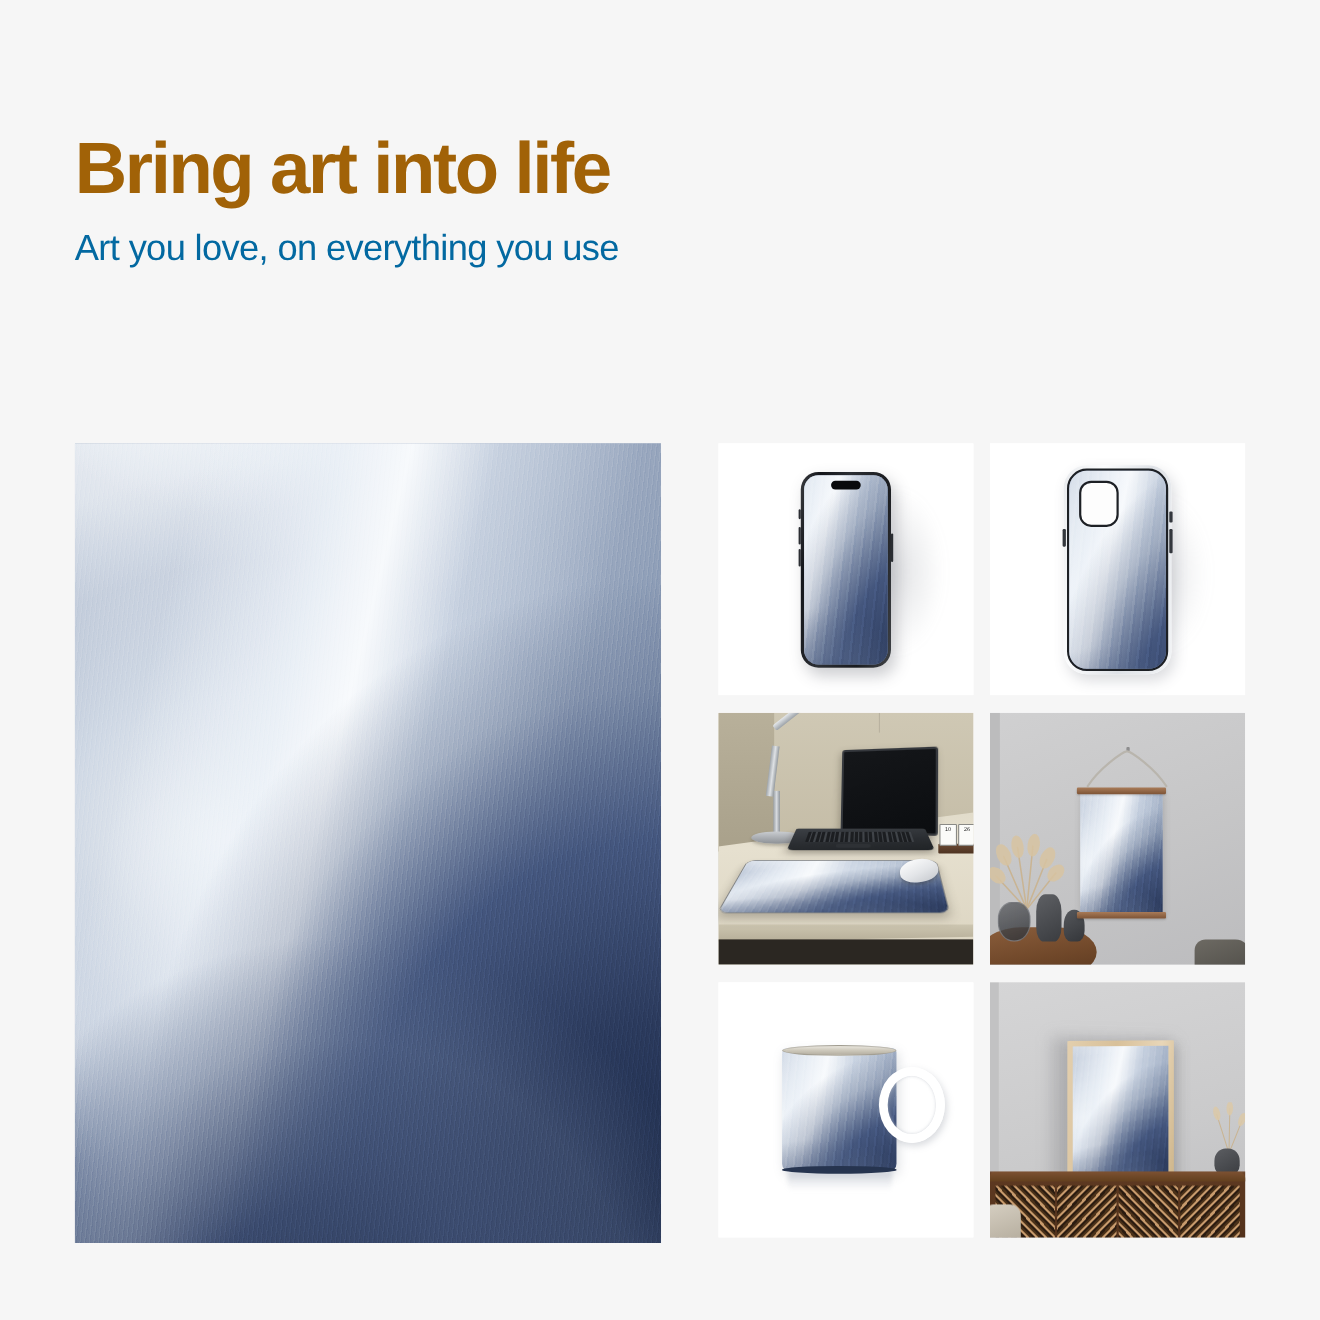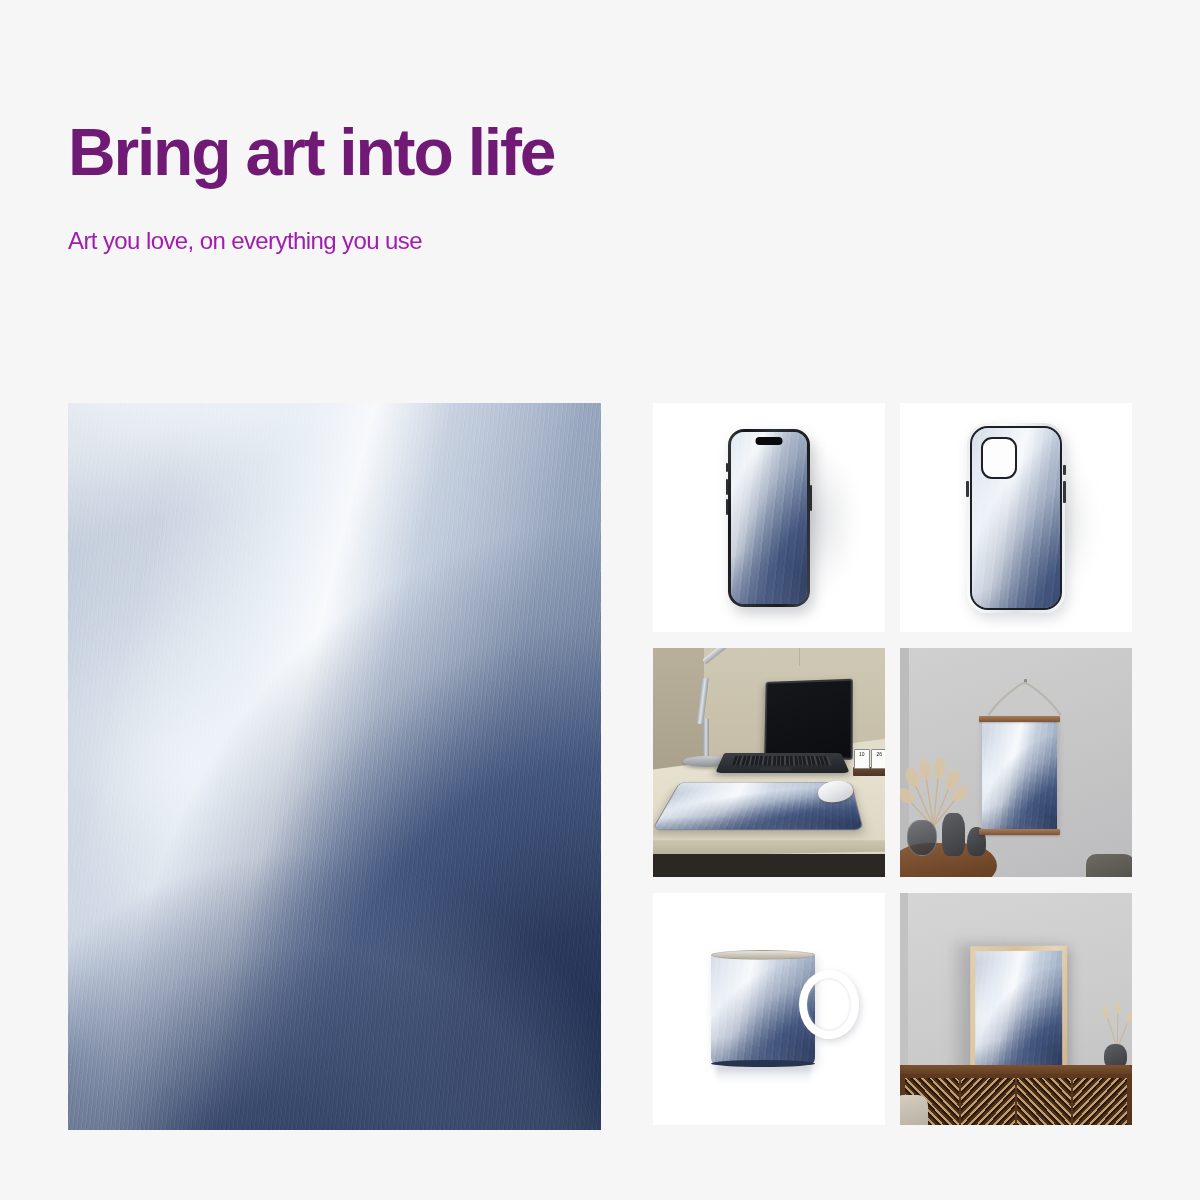--- a/index.html
+++ b/index.html
@@ -10,26 +10,26 @@
     font-family:"Liberation Sans", sans-serif;
     overflow:hidden;
   }
   .page{ position:relative; width:1200px; height:1200px; background:#f6f6f6; }
 
   
   .header{ position:absolute; left:68px; top:118px; width:1000px; }
   .title{
     font-family:"Liberation Sans", sans-serif;
     font-size:66px; font-weight:700; letter-spacing:-2.2px;
-    color:#701a75; line-height:1.05;
+    color:#a16207; line-height:1.05;
   }
   .subtitle{
-    margin-top:40px;
-    font-size:24px; font-weight:400; letter-spacing:-0.6px;
-    color:#a21caf; line-height:1.2;
+    margin-top:18px;
+    font-size:33px; font-weight:400; letter-spacing:-0.6px;
+    color:#0369a1; line-height:1.2;
   }
 
   
   .hero{
     position:absolute; left:68px; top:403px;
     width:533px; height:727px; overflow:hidden; background:#fff;
   }
   .grid{
     position:absolute; left:653px; top:403px;
     width:479px; height:727px;

